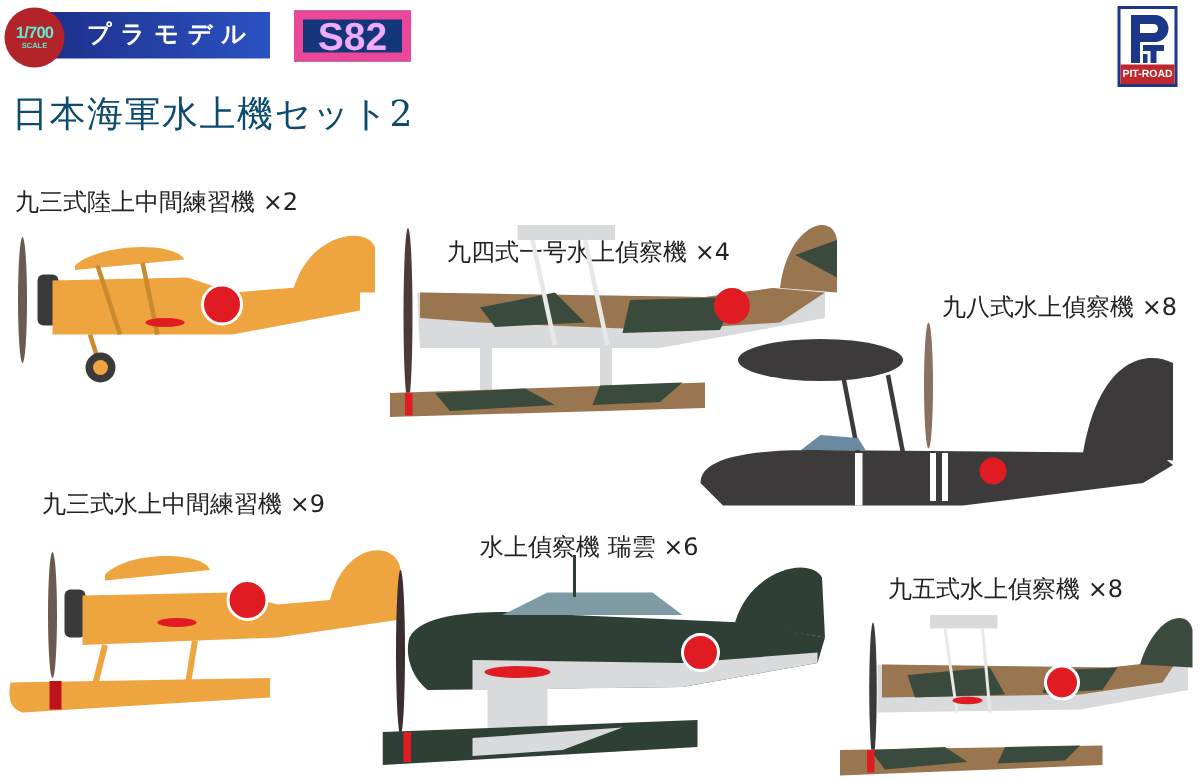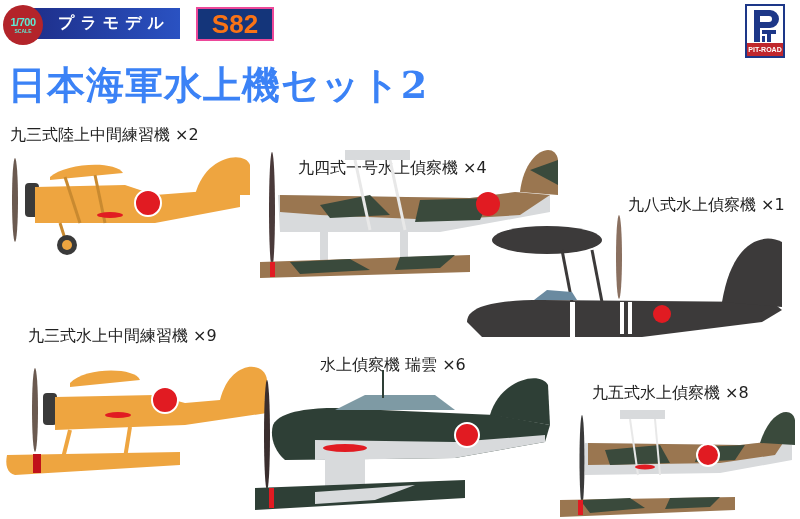--- a/index.html
+++ b/index.html
@@ -4,27 +4,27 @@
 <style>
   * { box-sizing: border-box; margin: 0; padding: 0; }
   body { width: 800px; height: 519px; background: #ffffff; position: relative; overflow: hidden; font-family: "DejaVu Sans", sans-serif; }
 
   .scale-badge { position: absolute; left: 3px; top: 5px; width: 40px; height: 40px; border-radius: 50%; background: #b3242a; color: #5eead4; display: flex; flex-direction: column; align-items: center; justify-content: center; z-index: 2; }
   .scale-badge .ratio { font-family: "Liberation Sans", sans-serif; font-weight: bold; font-size: 11px; line-height: 11px; letter-spacing: -0.5px; }
   .scale-badge .scale { font-family: "Liberation Sans", sans-serif; font-weight: bold; font-size: 5px; line-height: 6px; }
 
   .category-banner { position: absolute; left: 30px; top: 8px; width: 150px; height: 31px; background: linear-gradient(90deg, #1e2f8a 0%, #2a52c2 100%); color: #fff; display: flex; align-items: center; padding-left: 28px; font-weight: bold; font-size: 16px; letter-spacing: 6px; }
 
-  .code-box { position: absolute; left: 196px; top: 7px; width: 78px; height: 34px; background: #14357a; border: 2px solid #ec4899; color: #f97316; display: flex; align-items: center; justify-content: center; font-family: "Liberation Sans", sans-serif; font-weight: bold; font-size: 26px; }
+  .code-box { position: absolute; left: 196px; top: 7px; width: 78px; height: 34px; background: #14357a; border: 6px solid #ec4899; color: #f0abfc; display: flex; align-items: center; justify-content: center; font-family: "Liberation Sans", sans-serif; font-weight: bold; font-size: 26px; }
 
   .brand-logo { position: absolute; left: 745px; top: 4px; width: 40px; height: 54px; border: 2px solid #1d3788; background: #fff; }
   .brand-logo .mark { position: absolute; left: 3px; top: 2px; width: 30px; height: 36px; }
   .brand-logo .brand-text { position: absolute; left: 0; bottom: 0; width: 100%; height: 13px; background: #c0272d; color: #fff; font-family: "Liberation Sans", sans-serif; font-weight: bold; font-size: 7px; display: flex; align-items: center; justify-content: center; }
 
-  .main-title { position: absolute; left: 8px; top: 60px; font-family: "DejaVu Serif", serif; font-weight: bold; font-size: 38px; color: #3b82f6; letter-spacing: 1px; }
+  .main-title { position: absolute; left: 8px; top: 60px; font-family: "DejaVu Serif", serif; font-weight: normal; font-size: 24px; color: #0c4a6e; letter-spacing: 1px; }
 
   .label { position: absolute; font-size: 16px; color: #222; white-space: nowrap; }
 
   .plane { position: absolute; }
 </style>
 </head>
 <body>
 
 <div class="scale-badge">
   <span class="ratio">1/700</span>
@@ -41,21 +41,21 @@
     <rect x="17" y="22" width="4" height="12" fill="#1d3788"></rect>
     <rect x="12" y="28" width="3" height="6" fill="#1d3788"></rect>
   </svg>
   <div class="brand-text">PIT-ROAD</div>
 </div>
 
 <div class="main-title">日本海軍水上機セット2</div>
 
 <div class="label" style="left:10px; top:125px;">九三式陸上中間練習機 ×2</div>
 <div class="label" style="left:298px; top:122px;margin-top:36px;">九四式一号水上偵察機 ×4</div>
-<div class="label" style="left:628px; top:195px;">九八式水上偵察機 ×1</div>
+<div class="label" style="left:628px; top:195px;">九八式水上偵察機 ×8</div>
 <div class="label" style="left:28px; top:326px;">九三式水上中間練習機 ×9</div>
 <div class="label" style="left:320px; top:355px;">水上偵察機 瑞雲 ×6</div>
 <div class="label" style="left:592px; top:383px;">九五式水上偵察機 ×8</div>
 
 <svg class="plane" style="left:5px; top:145px;" width="250" height="115" viewBox="0 0 250 115">
   <ellipse cx="10" cy="55" rx="3" ry="42" fill="#6b5a50"></ellipse>
   <rect x="20" y="38" width="14" height="34" rx="4" fill="#3a3a3a"></rect>
   <path d="M30 42 L120 40 L150 50 L215 45 L235 48 L235 62 L150 78 L30 78 Z" fill="#eea540"></path>
   <path d="M190 50 C200 10 240 5 245 20 L245 50 Z" fill="#eea540"></path>
   <path d="M45 32 C60 18 110 15 118 28 L45 35 Z" fill="#eea540"></path>

